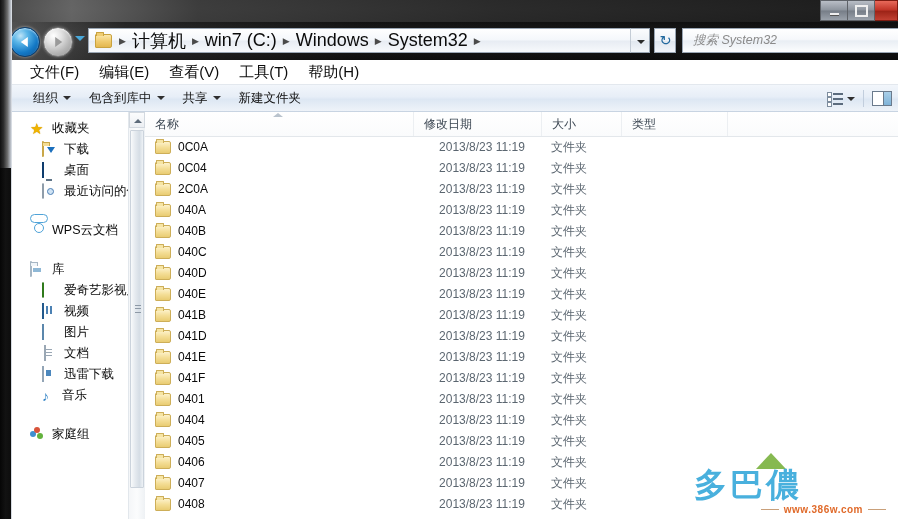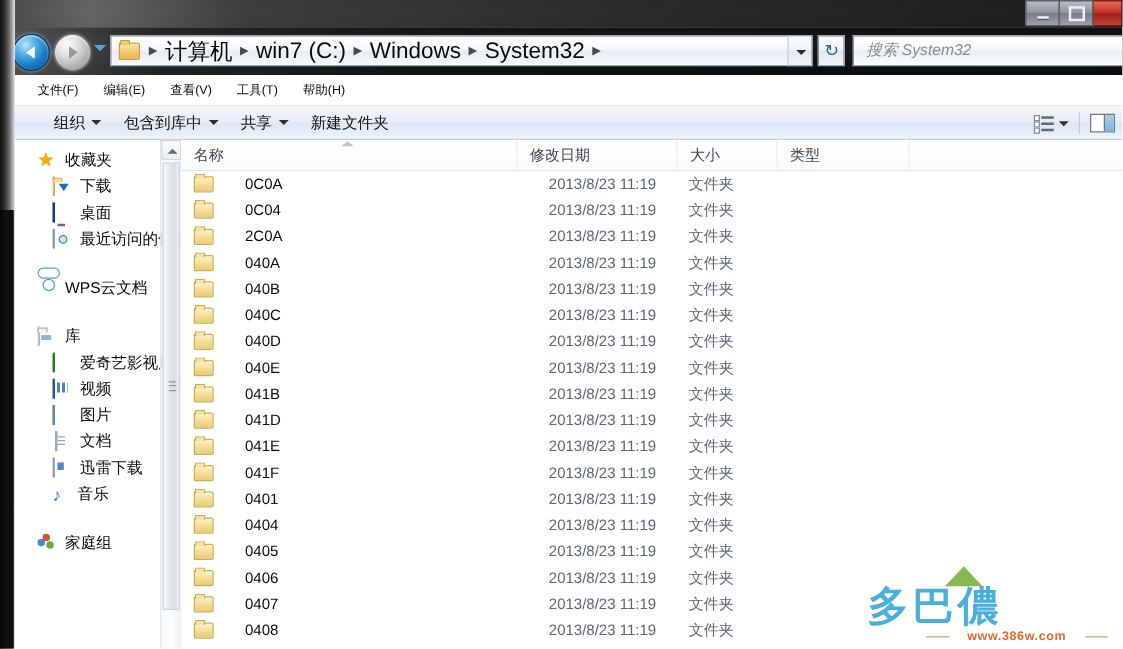--- a/index.html
+++ b/index.html
@@ -124,28 +124,28 @@
     display:flex;align-items:center;padding-left:10px;
   }
   .search-ph{font-style:italic;color:#8b8b8b;font-size:12.5px;}
 
   
   .menubar{
     position:absolute;left:12px;top:60px;width:886px;height:25px;
     background:#ffffff;display:flex;align-items:center;padding-left:8px;box-sizing:border-box;
     border-bottom:1px solid #e3e8ee;
   }
-  .menu-item{font-size:10px;color:#0c0c0c;padding:2px 10px;white-space:nowrap;text-align:right;}
+  .menu-item{font-size:15px;color:#0c0c0c;padding:2px 10px;white-space:nowrap;text-align:right;}
 
   
   .toolbar{
     position:absolute;left:12px;top:85px;width:886px;height:27px;
     background:linear-gradient(180deg,#f2f6fb 0%,#e7eef7 45%,#dde7f3 55%,#eef3f9 100%);
     border-bottom:1px solid #c8d4e2;
-    display:flex;align-items:center;padding-left:22px;box-sizing:border-box;
+    display:flex;align-items:center;padding-left:12px;box-sizing:border-box;
   }
   .tb-item{display:flex;align-items:center;gap:5px;padding:3px 9px;font-size:12.5px;color:#111;white-space:nowrap;}
   .caret{width:0;height:0;border-left:4px solid transparent;border-right:4px solid transparent;border-top:4px solid #2f2f2f;}
   .tb-right{position:absolute;right:6px;top:0;height:27px;display:flex;align-items:center;gap:4px;}
   .tb-sep{width:1px;height:17px;background:#c2cedd;margin:0 4px;}
   .view-icon{
     width:16px;height:13px;position:relative;
   }
   .view-icon i{position:absolute;display:block;background:#5b6b7d;}
   .view-icon i.d{width:3px;height:3px;left:0;border:1px solid #7d8d9e;background:#fff;}
@@ -326,21 +326,21 @@
   .c-type{width:106px;}
   .c-size{width:80px;}
   .c-rest{flex:1;border-left:1px solid #eceff2;height:24px;}
   .sort-arrow{
     position:absolute;left:128px;top:1px;width:0;height:0;
     border-left:5px solid transparent;border-right:5px solid transparent;border-bottom:4px solid #b9c3cd;
   }
   .rows{position:relative;}
   .row{height:21px;display:flex;align-items:center;}
   .cell{font-size:12px;box-sizing:border-box;height:21px;line-height:21px;white-space:nowrap;}
-  .cell-name{width:268px;display:flex;align-items:center;gap:25px;padding-left:10px;color:#0a0a0a;}
+  .cell-name{width:268px;display:flex;align-items:center;gap:7px;padding-left:10px;color:#0a0a0a;}
   .cell-date{width:128px;padding-left:10px;color:#5b6670;text-align:center;}
   .cell-type{width:106px;padding-left:10px;color:#5b6670;}
   .cell-size{width:80px;padding-left:10px;color:#5b6670;}
   .row-folder{
     width:14px;height:11px;position:relative;flex:none;
     background:linear-gradient(180deg,#fdf2cb 0%,#f4de97 50%,#e9cc72 100%);
     border:1px solid #cdae58;border-radius:1px 2px 2px 1px;
   }
   .row-folder:before{
     content:"";position:absolute;left:0;top:-3px;width:6px;height:3px;
@@ -360,21 +360,21 @@
   .wm-text{
     position:absolute;left:4px;top:14px;width:196px;
     font-family:"DejaVu Serif","Liberation Serif",serif;
     font-size:33px;font-weight:bold;letter-spacing:3px;
     color:#2aa3d8;opacity:.85;white-space:nowrap;
     text-shadow:1px 1px 0 rgba(255,255,255,.6);
   }
   .wm-url{
     position:absolute;right:4px;bottom:0px;
     font-size:10px;font-weight:bold;color:#e06a2a;letter-spacing:.5px;
-    display:flex;align-items:center;gap:15px;
+    display:flex;align-items:center;gap:5px;
   }
   .wm-url .dash{width:18px;height:1px;background:#c9a07a;display:inline-block;}
 </style>
 </head>
 <body>
 
 <div id="app">
 
   <div class="frame-top">
     <div class="frame-top-blur"></div>

